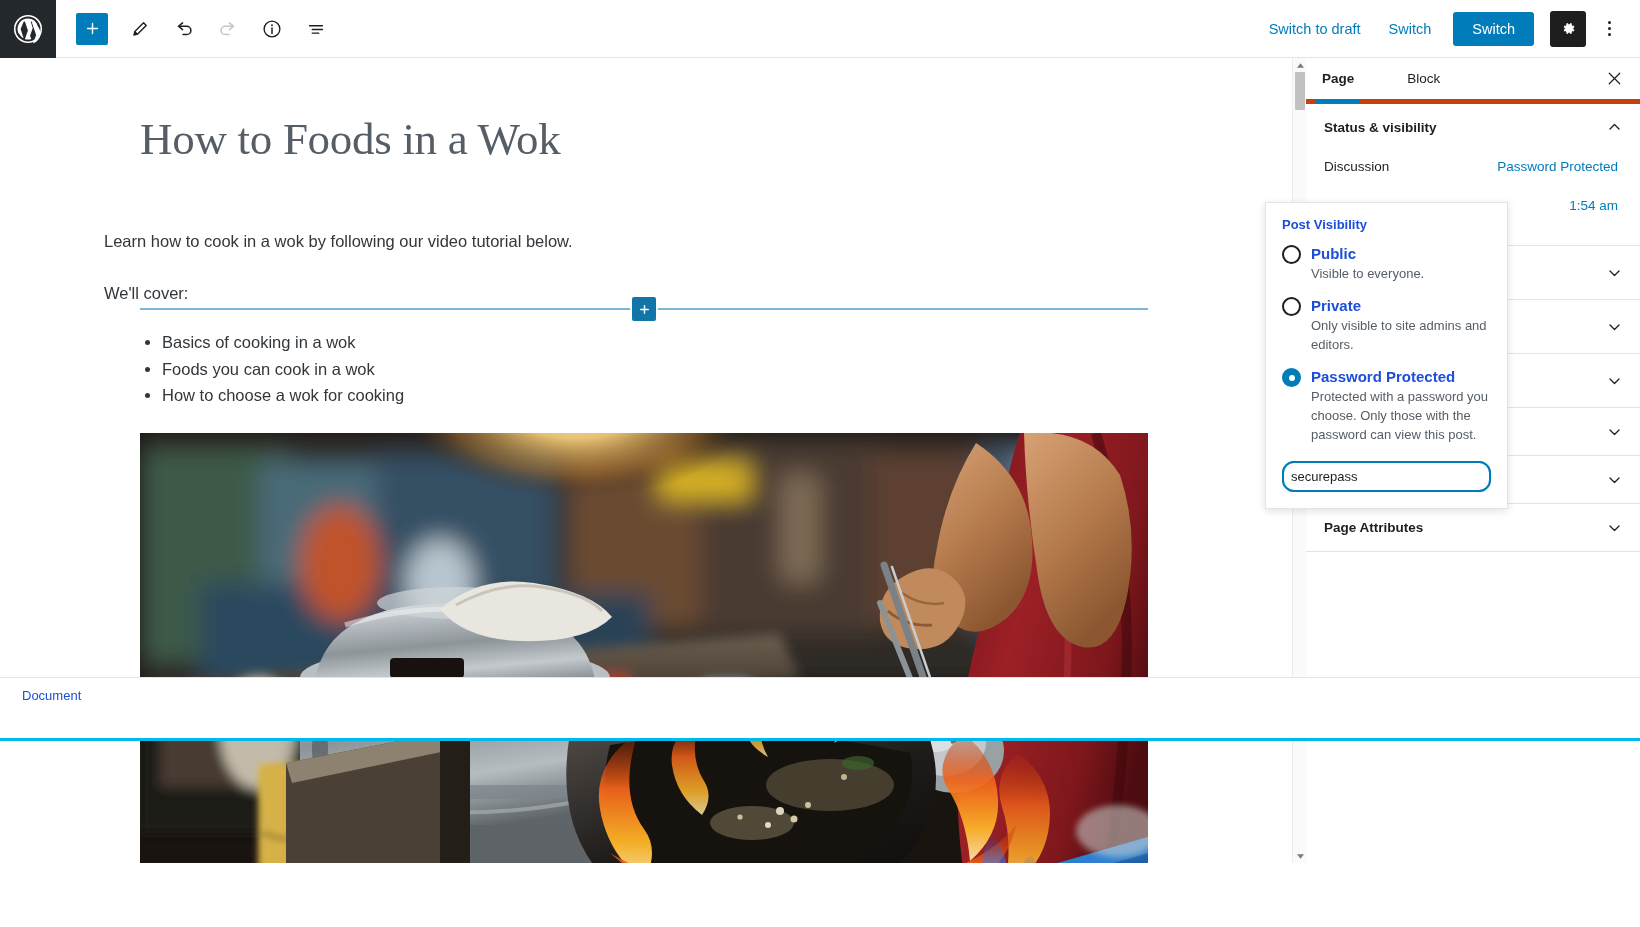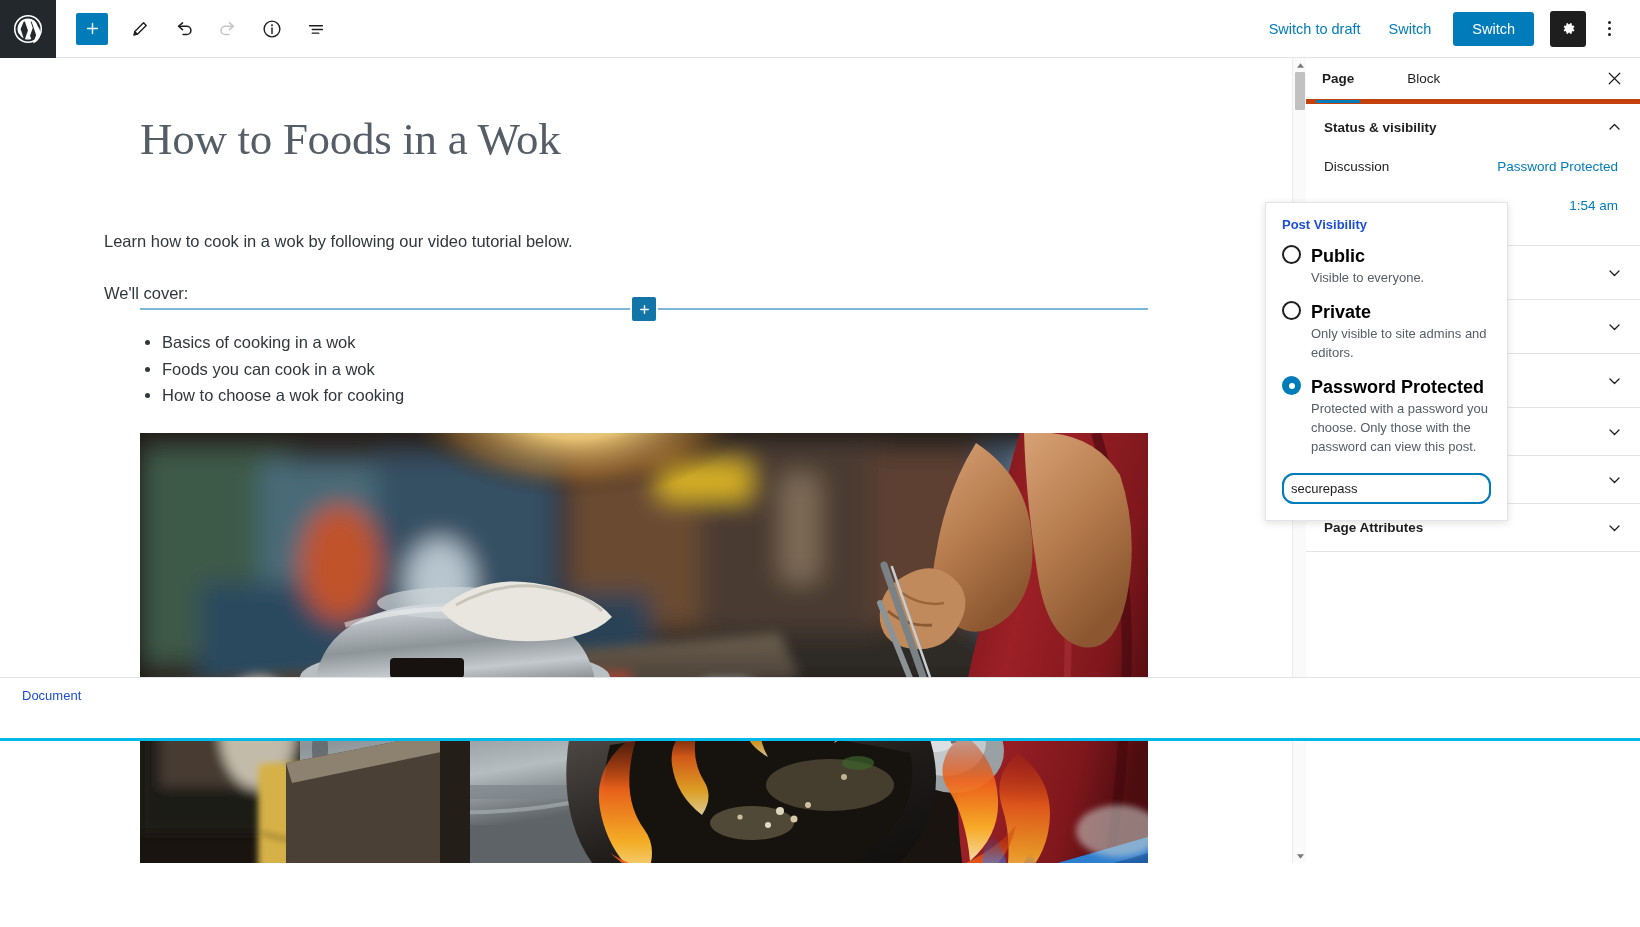--- a/index.html
+++ b/index.html
@@ -171,21 +171,21 @@
   .radio {
     width: 19px; height: 19px; border-radius: 50%; border: 2px solid #1e1e1e;
     flex: 0 0 19px; margin-top: 1px; background: #fff; cursor: pointer; position: relative;
   }
   .radio.checked { border-color: #007cba; background: #007cba; }
   .radio.checked::after {
     content: ""; position: absolute; left: 4.5px; top: 4.5px; width: 6px; height: 6px;
     background: #fff; border-radius: 50%;
   }
   .vis-txt { flex: 1; }
-  .vis-name { font-size: 18px; font-weight: 600; color: #000000; line-height: 1.35; }
+  .vis-name { font-size: 15px; font-weight: 600; color: #1d4ed8; line-height: 1.35; }
   .vis-desc { font-size: 13px; color: #555d66; line-height: 1.45; margin-top: 1px; }
   .pw-input {
     width: 100%; height: 31px; border: 1px solid #007cba; outline: 2px solid #007cba;
     outline-offset: -2px; border-radius: 12px; padding: 0 8px; font-size: 13px;
     font-family: inherit; color: #1e1e1e; margin-top: 4px;
   }
 
   
   .statusbar {
     position: absolute; bottom: 0; left: 0; width: 1640px; height: 64px;

